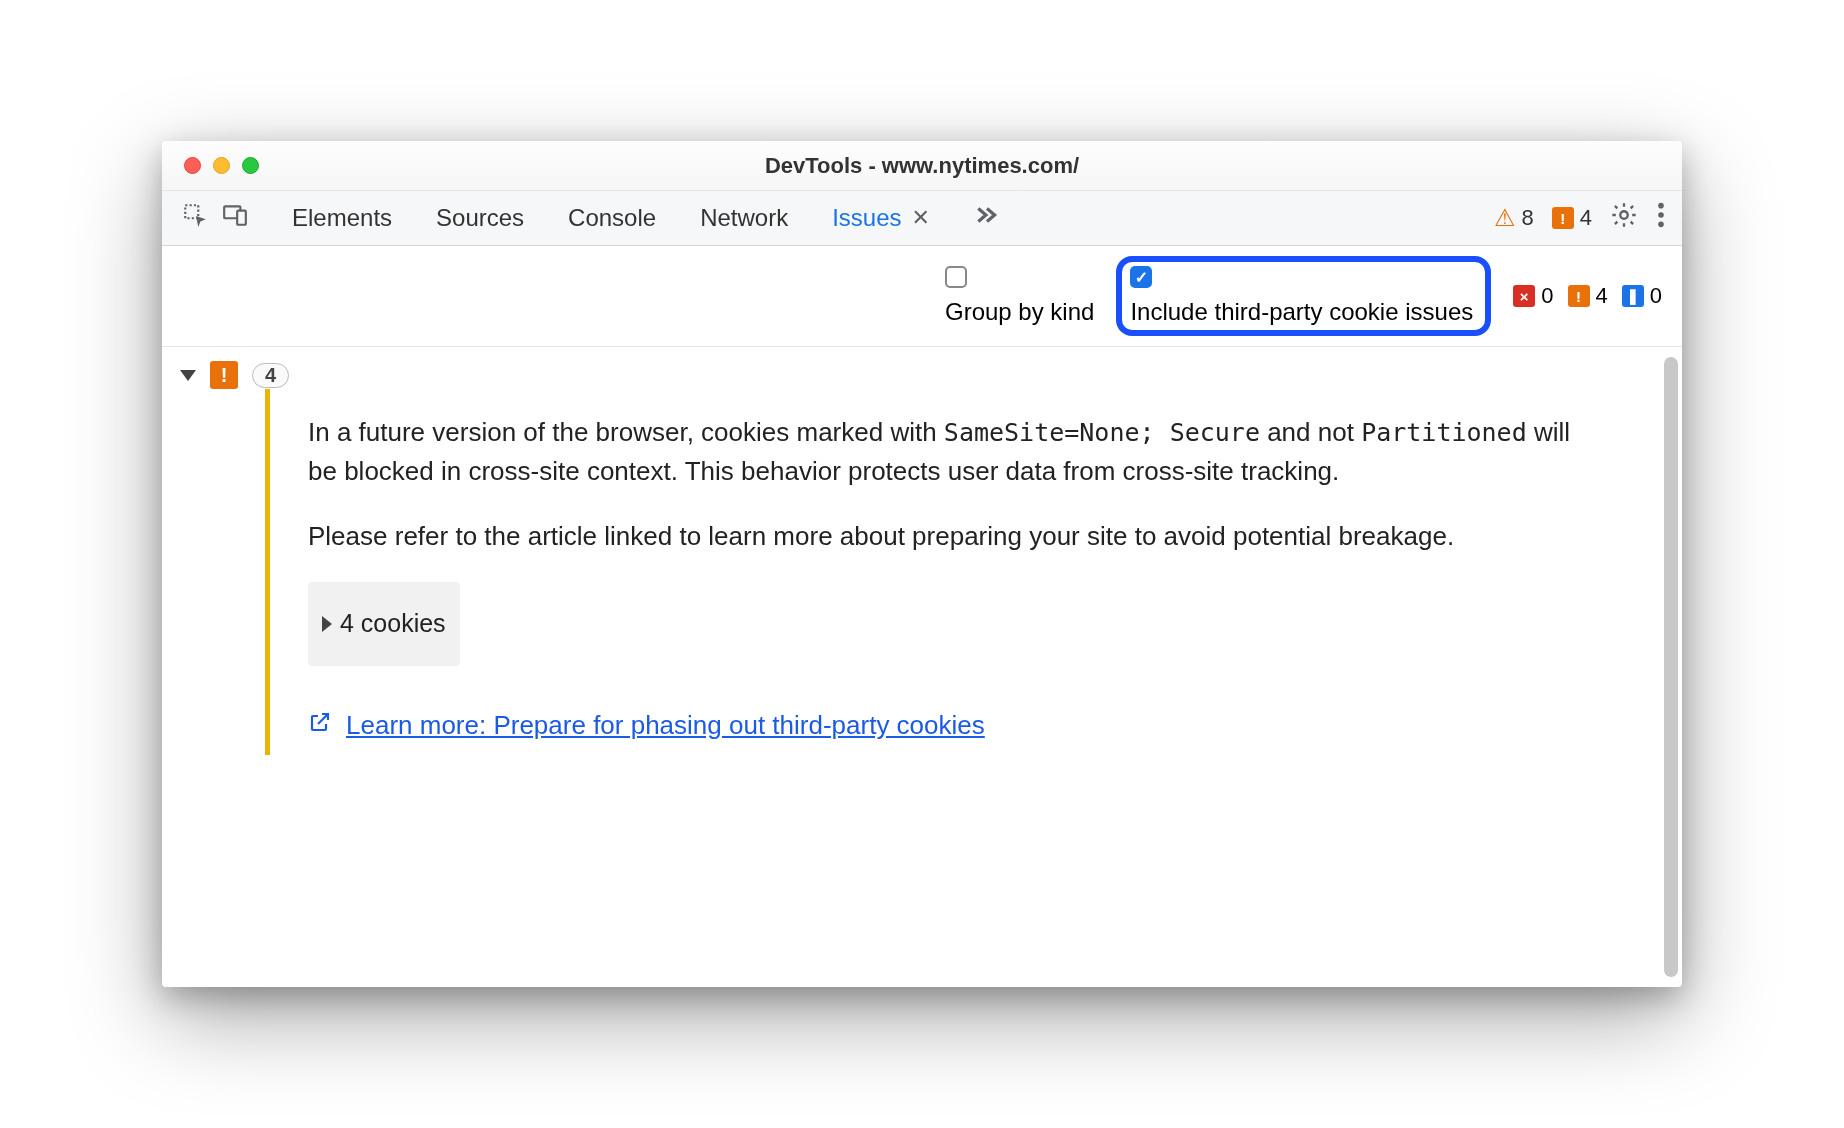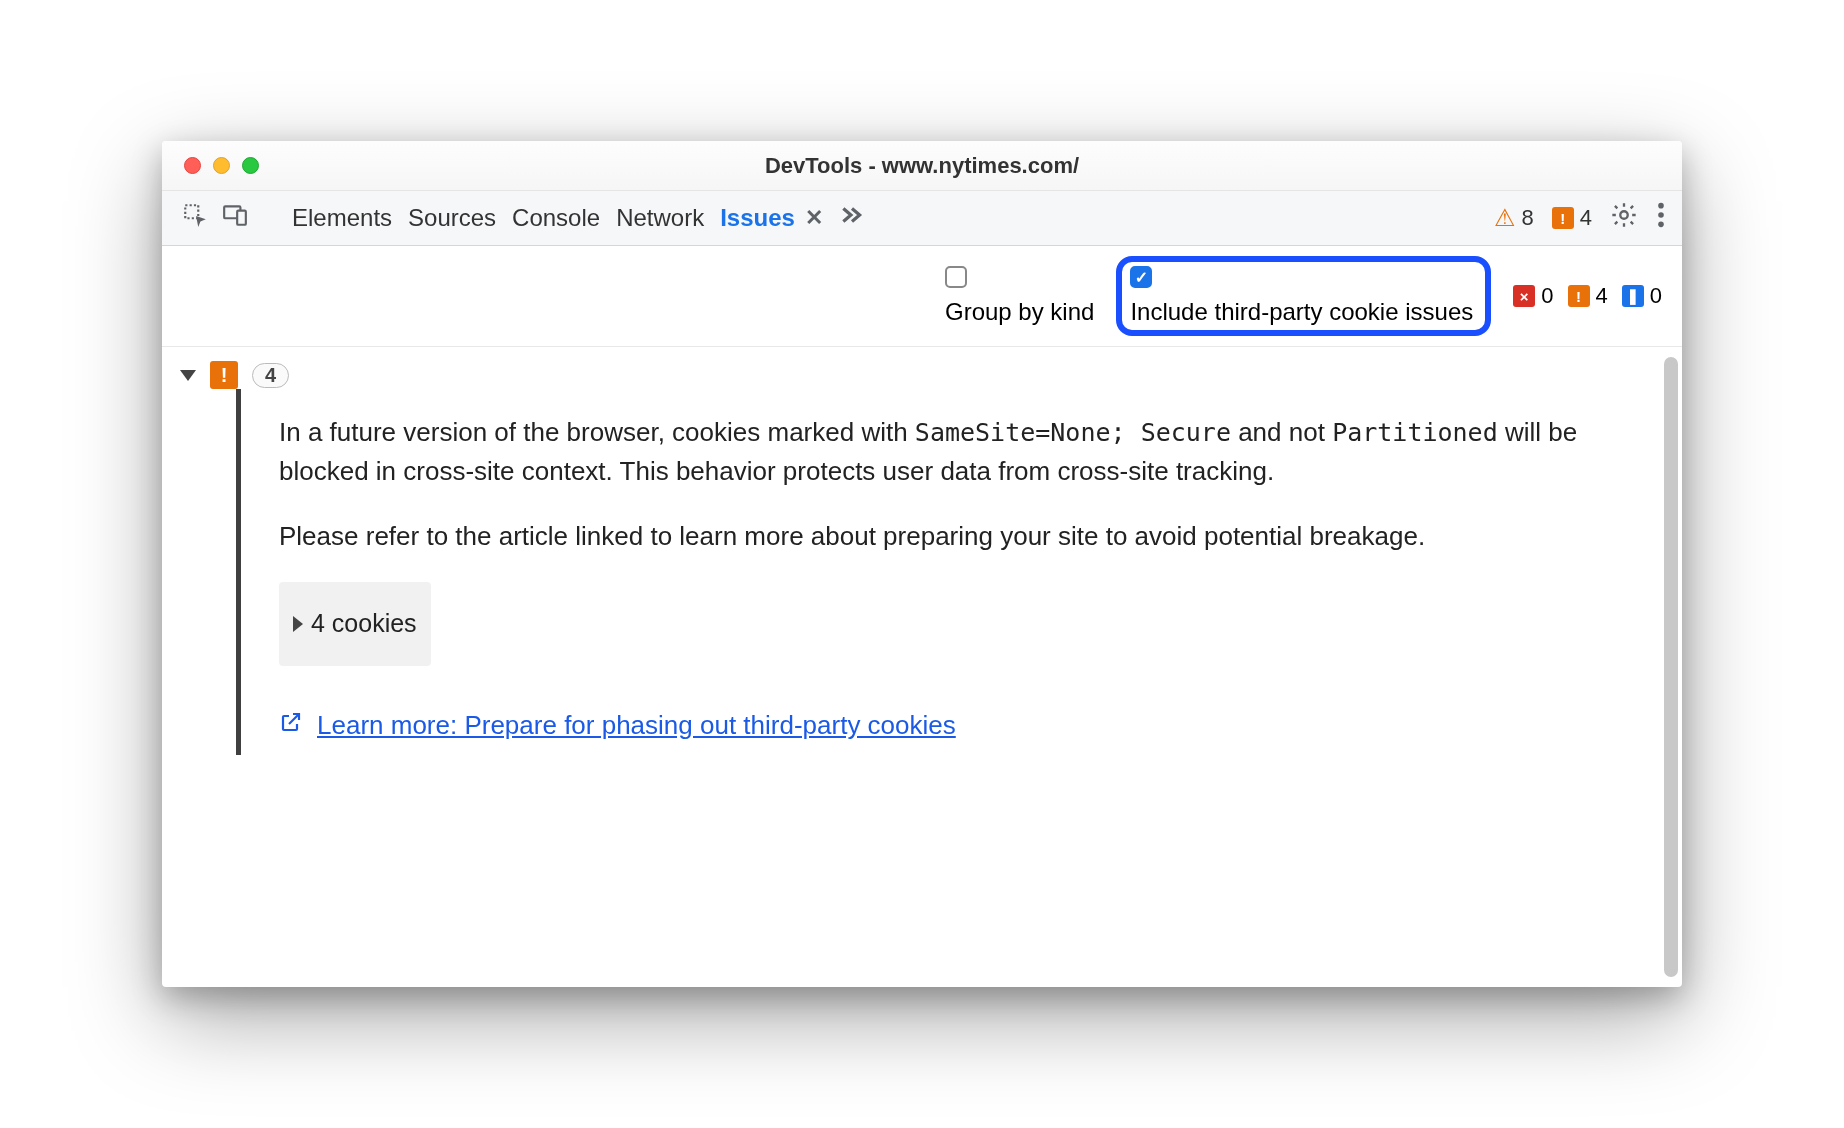--- a/index.html
+++ b/index.html
@@ -45,23 +45,23 @@
   .toolbar {
     display:flex; align-items:center;
     padding: 10px 16px 10px 20px;
     border-bottom: 1px solid #d6d6d6;
     background:#f6f7f9;
     gap: 26px;
     font-size: 24px;
     color:#333;
   }
   .toolbar .icons-left { display:flex; gap:14px; align-items:center; }
-  .toolbar .tabs { display:flex; gap:16px; align-items:center; margin-left:18px;}
+  .toolbar .tabs { display:flex; gap:44px; align-items:center; margin-left:18px;}
   .tab { color:#333; cursor:pointer; display:flex; align-items:center; gap:10px;}
-  .tab.active { color:#1a73e8;font-weight:bold; }
+  .tab.active { color:#1a73e8; }
   .close-x { color:#5f6368; font-size:22px; }
   .chevrons { color:#5f6368; }
   .toolbar-right { margin-left:auto; display:flex; align-items:center; gap:18px; }
   .badge-group { display:flex; align-items:center; gap:6px; font-size:22px; }
   .gear, .kebab { color:#5f6368; }
   .filterbar {
     display:flex; align-items:center;
     padding: 10px 20px;
     border-bottom: 1px solid #e8e8e8;
     font-size: 24px;
@@ -103,22 +103,22 @@
   .warn-square {
     width:28px; height:28px; background:#e8710a; border-radius:3px;
     color:#fff; display:flex; align-items:center; justify-content:center;
     font-weight:bold; font-size:20px;
   }
   .count-pill {
     border:1.5px solid #bbb; border-radius:14px; padding:0 12px;
     font-size:20px; color:#444; background:#fafafa;
   }
   .issue-content {
-    margin-left: 56px;
-    border-left: 5px solid #404040;
+    margin-left: 85px;
+    border-left: 5px solid #eab308;
     padding: 24px 60px 10px 38px;
     font-size: 26px;
     line-height: 1.5;
     color:#222;
   }
   .issue-content p { margin-bottom: 26px; }
   code.inline {
     font-family: ui-monospace, Menlo, Consolas, monospace;
     font-size: 25px;
   }

